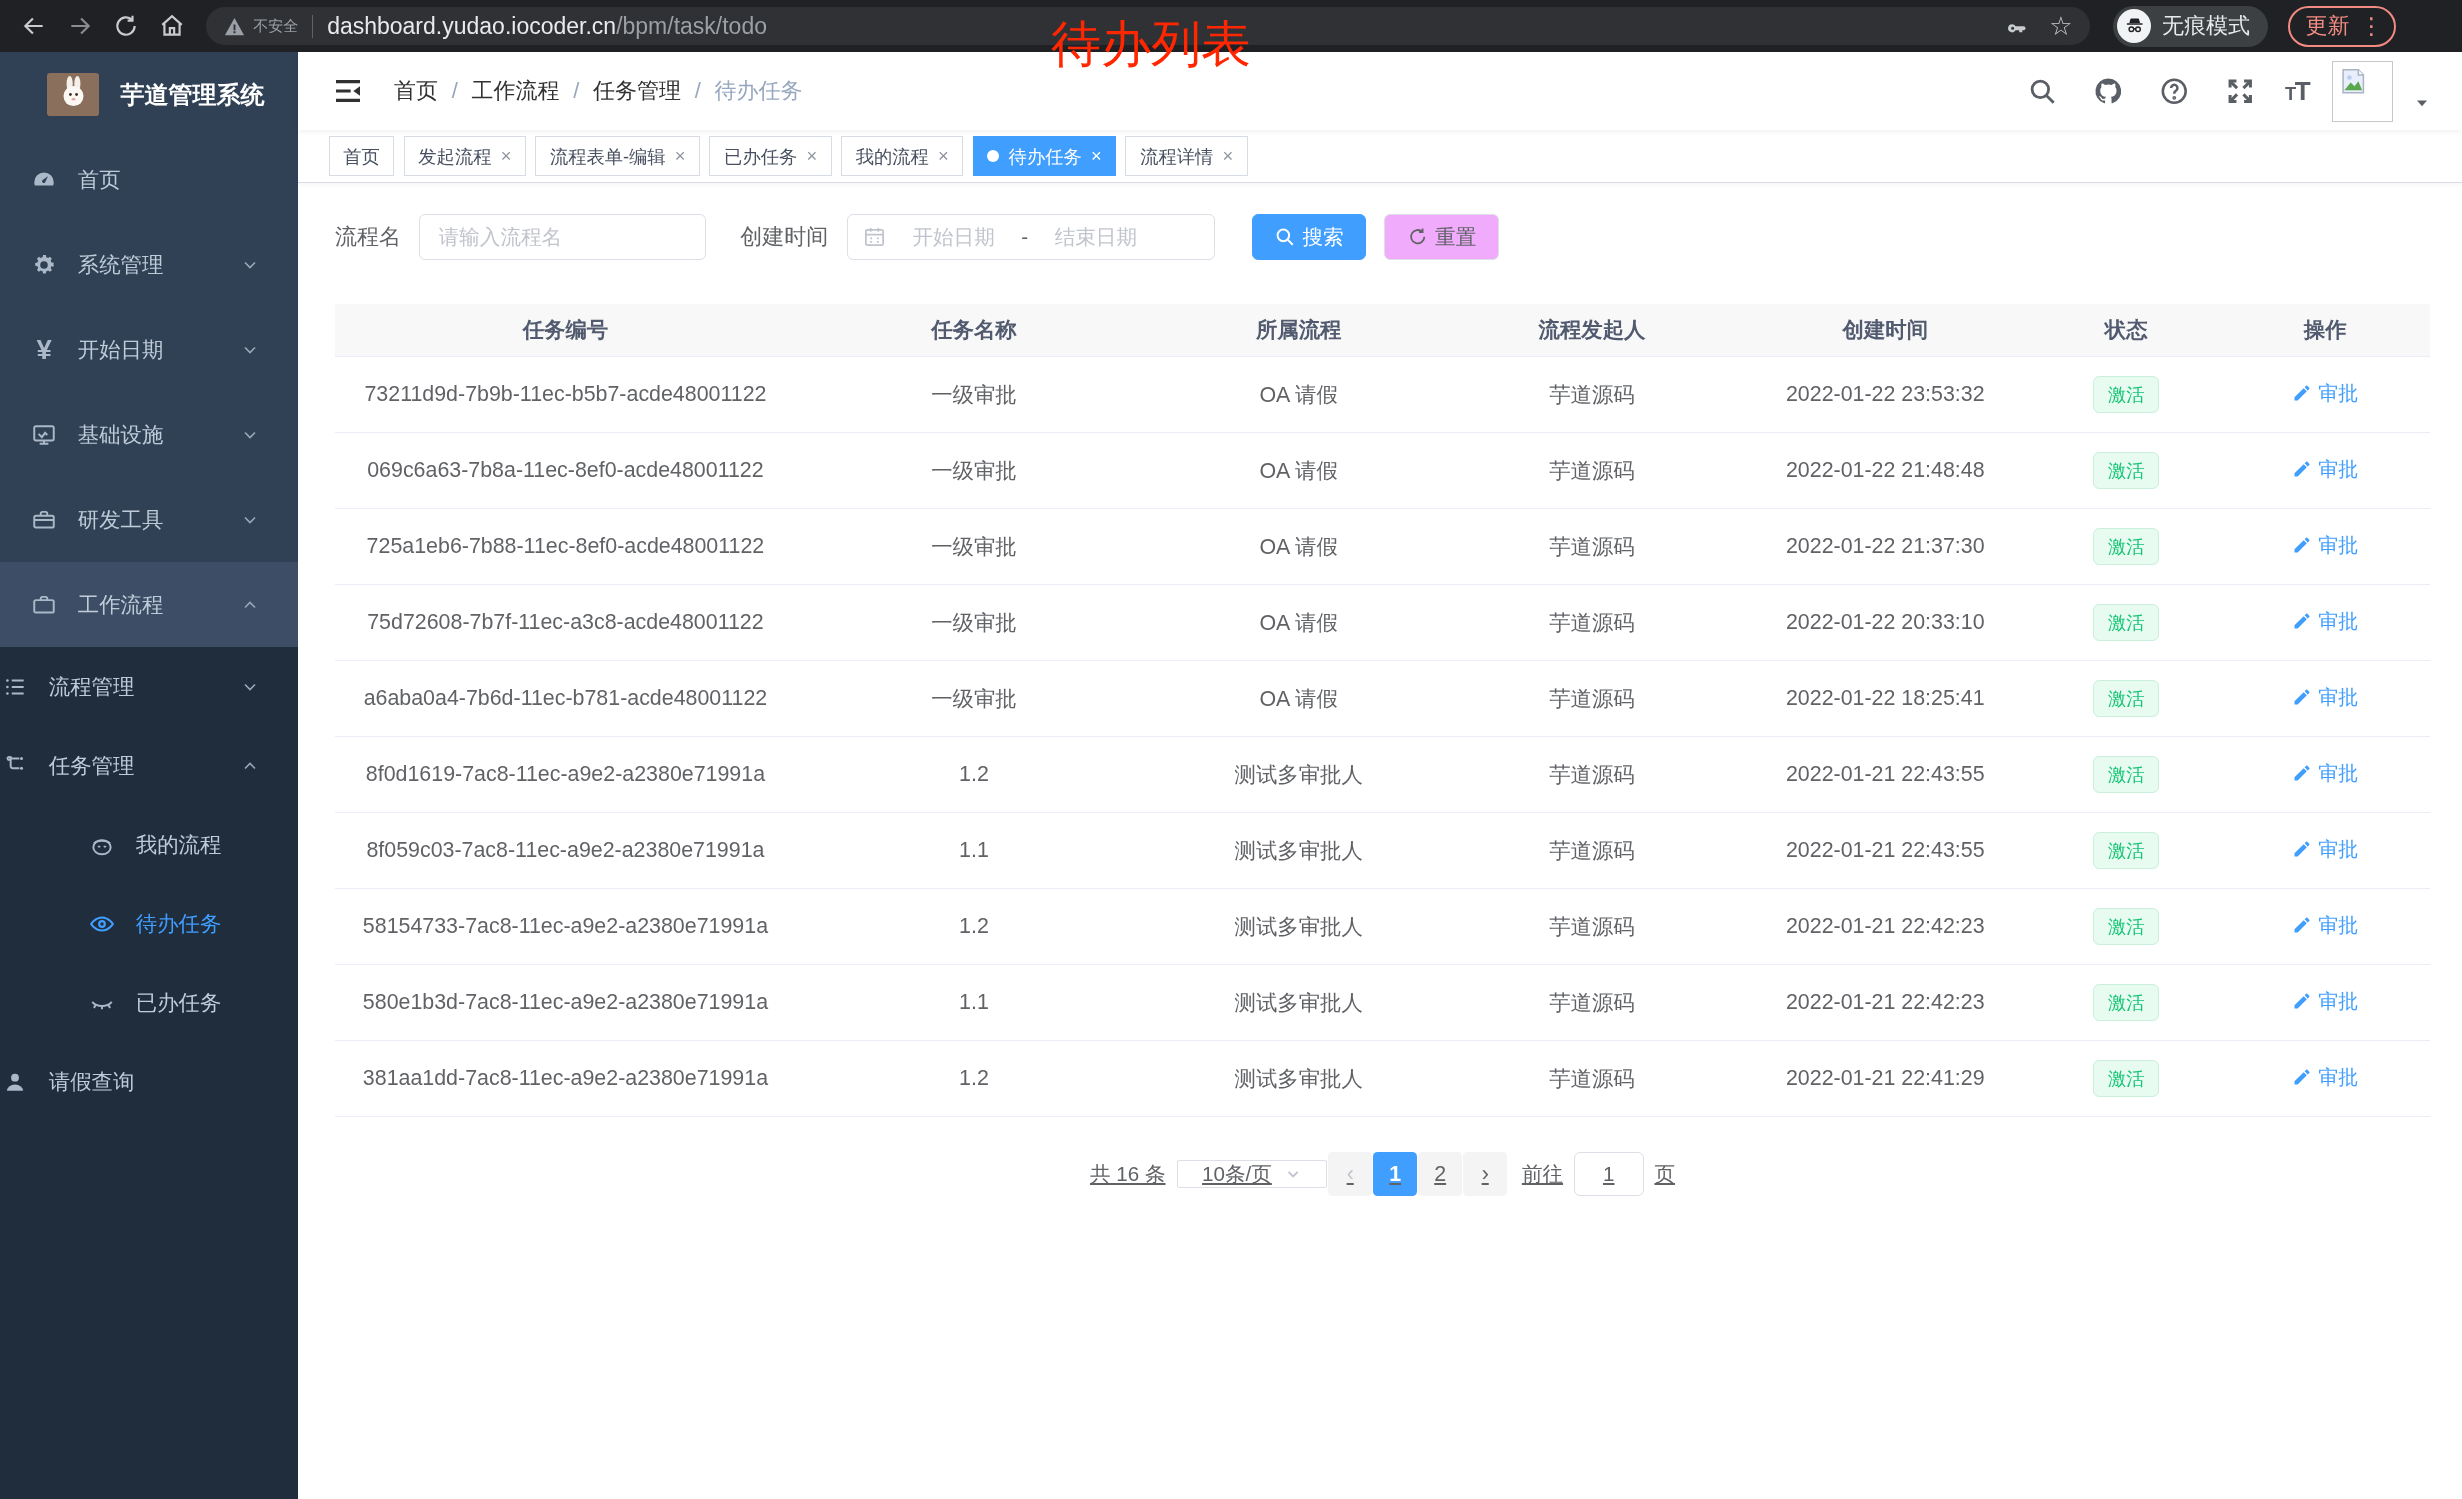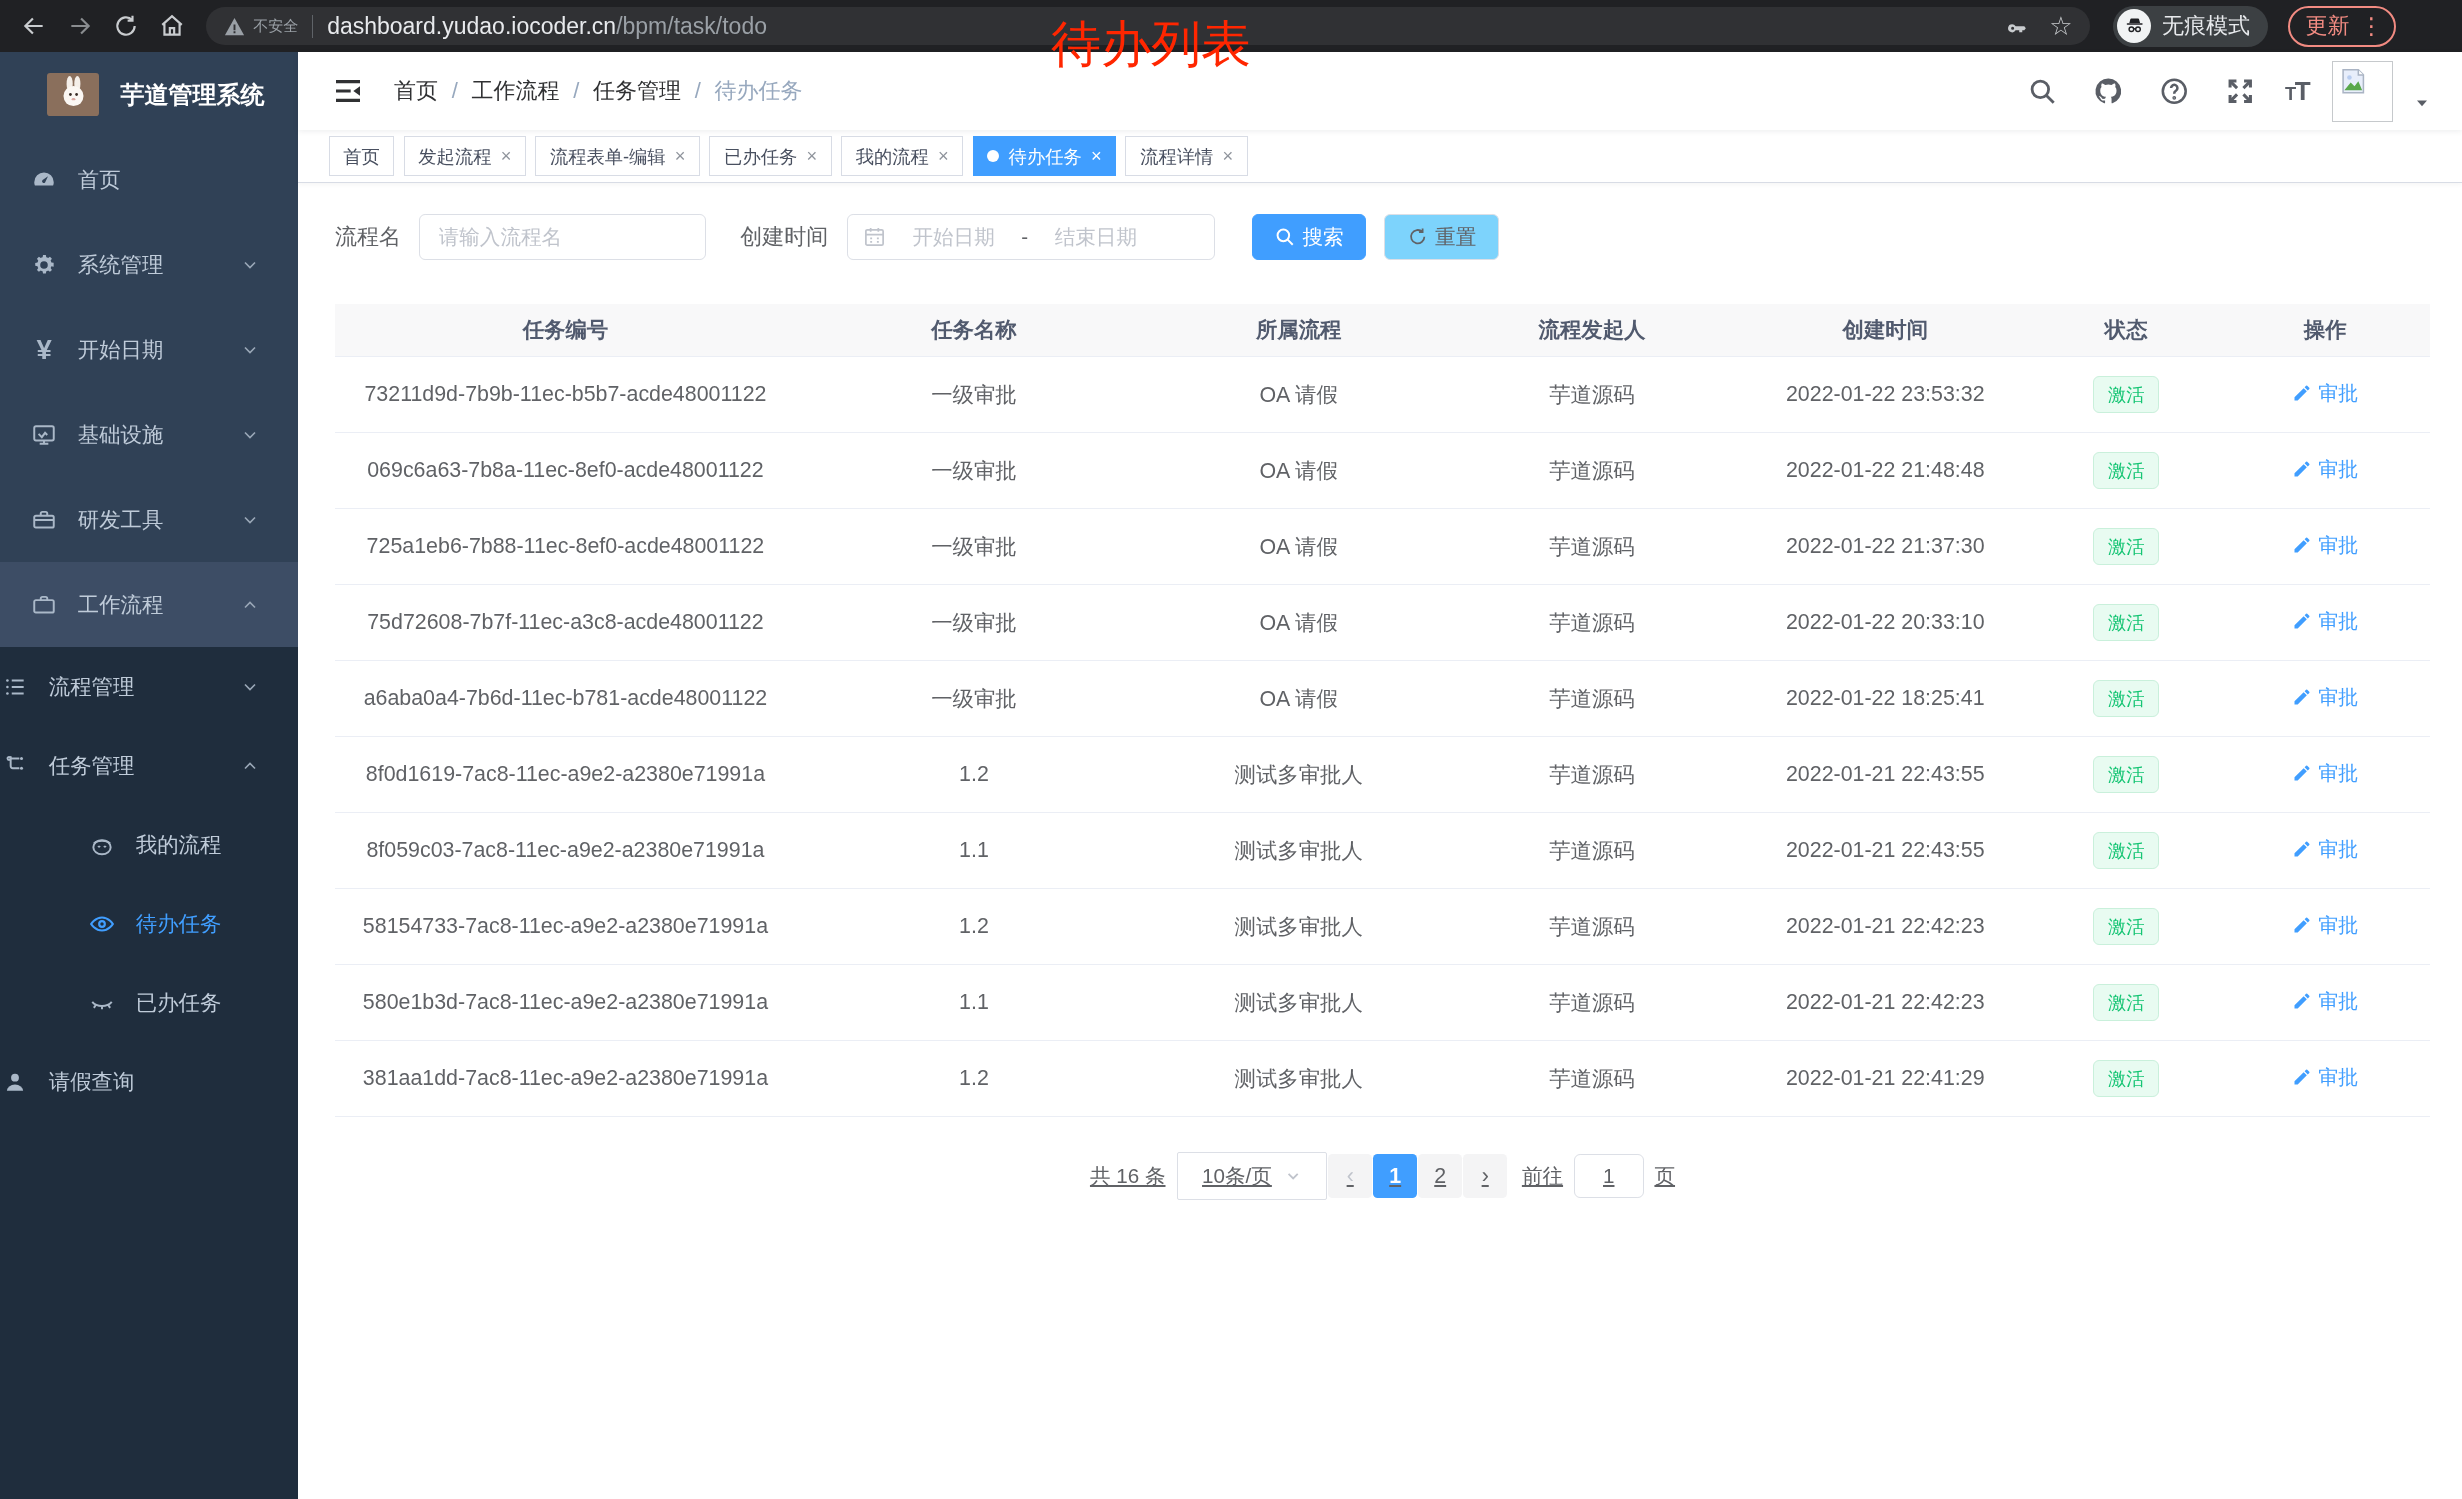--- a/index.html
+++ b/index.html
@@ -89,35 +89,35 @@
   .f-input input { border:none; outline:none; width:100%; font-size:20.6px; color:#606266; font-family:inherit; }
   .f-input input::placeholder, .dr input::placeholder { color:#c0c4cc; }
   .gap40 { width:34px; }
   .dr { width:368px; height:46px; border:1.5px solid #dcdfe6; border-radius:6.1px; display:flex; align-items:center; padding:0 15.3px; gap:10.7px; }
   .dr svg { width:23px; height:23px; color:#c0c4cc; flex:0 0 auto; }
   .dr input { border:none; outline:none; width:114px; font-size:20.6px; color:#606266; text-align:center; font-family:inherit; }
   .dr .sep { color:#606266; font-size:20.6px; }
   .btn { height:46px; border-radius:6.1px; display:flex; align-items:center; gap:7px; padding:0 21.4px; font-size:20.6px; cursor:pointer; white-space:nowrap; }
   .btn svg { width:21.4px; height:21.4px; }
   .btn-primary { background:#409eff; border:1.5px solid #409eff; color:#fff; margin-left:37px; }
-  .btn-plain { background:#7dd3fc; border:1.5px solid #dcdfe6; color:#606266; margin-left:18.3px; }
+  .btn-plain { background:#f0abfc; border:1.5px solid #dcdfe6; color:#606266; margin-left:18.3px; }
 
   
   table.grid { width:100%; border-collapse:collapse; margin-top:44px; table-layout:fixed; }
   .grid th { background:#f8f8f9; height:53px; font-size:21.4px; color:#515a6e; font-weight:bold; border-bottom:1.5px solid #ebeef5; text-align:center; }
   .grid td { height:76px; font-size:21.4px; color:#606266; border-bottom:1.5px solid #ebeef5; text-align:center; background:#fff; }
   .col-id{width:22%;} .col-name{width:17%;} .col-proc{width:14%;} .col-init{width:14%;} .col-time{width:14%;} .col-status{width:9%;} .col-act{width:10%;}
   .badge { display:inline-block; padding:6.1px 13.7px; border-radius:6.1px; background:#e8fbf1; border:1.5px solid #c9f0db; color:#16c574; font-size:18.3px; line-height:1.2; }
   .act-link { color:#409eff; font-size:20px; display:inline-flex; align-items:center; gap:6.1px; cursor:pointer; }
   .act-link svg { width:20px; height:20px; }
 
   
   .pager { display:flex; align-items:center; justify-content:center; margin-top:35px; gap:1px; font-size:20.6px; color:#606266;text-decoration:underline; }
   .pg-total { margin-right:10.7px; }
-  .pg-size { width:150px; height:48px; border:1.5px solid #dcdfe6; border-radius:2px; display:flex; align-items:center; justify-content:center; gap:12.2px; color:#606266; }
+  .pg-size { width:150px; height:28px; border:1.5px solid #dcdfe6; border-radius:2px; display:flex; align-items:center; justify-content:center; gap:12.2px; color:#606266; }
   .pg-size svg { width:18.3px; height:18.3px; color:#c0c4cc; }
   .pg-btn { min-width:44px; height:44px; border-radius:4.6px; background:#f4f4f5; display:flex; align-items:center; justify-content:center; font-size:21.4px; color:#606266; cursor:pointer; }
   .pg-btn.disabled { color:#c0c4cc; }
   .pg-btn.num.active { background:#409eff; color:#fff; font-weight:bold; }
   .pg-goto { display:flex; align-items:center; gap:10.7px; margin-left:13.7px; }
   .pg-goto input { width:70px; height:44px; border:1.5px solid #dcdfe6; border-radius:6.1px; text-align:center; font-size:20.6px; color:#606266; outline:none; font-family:inherit; }
 </style>
 </head>
 <body>
 

